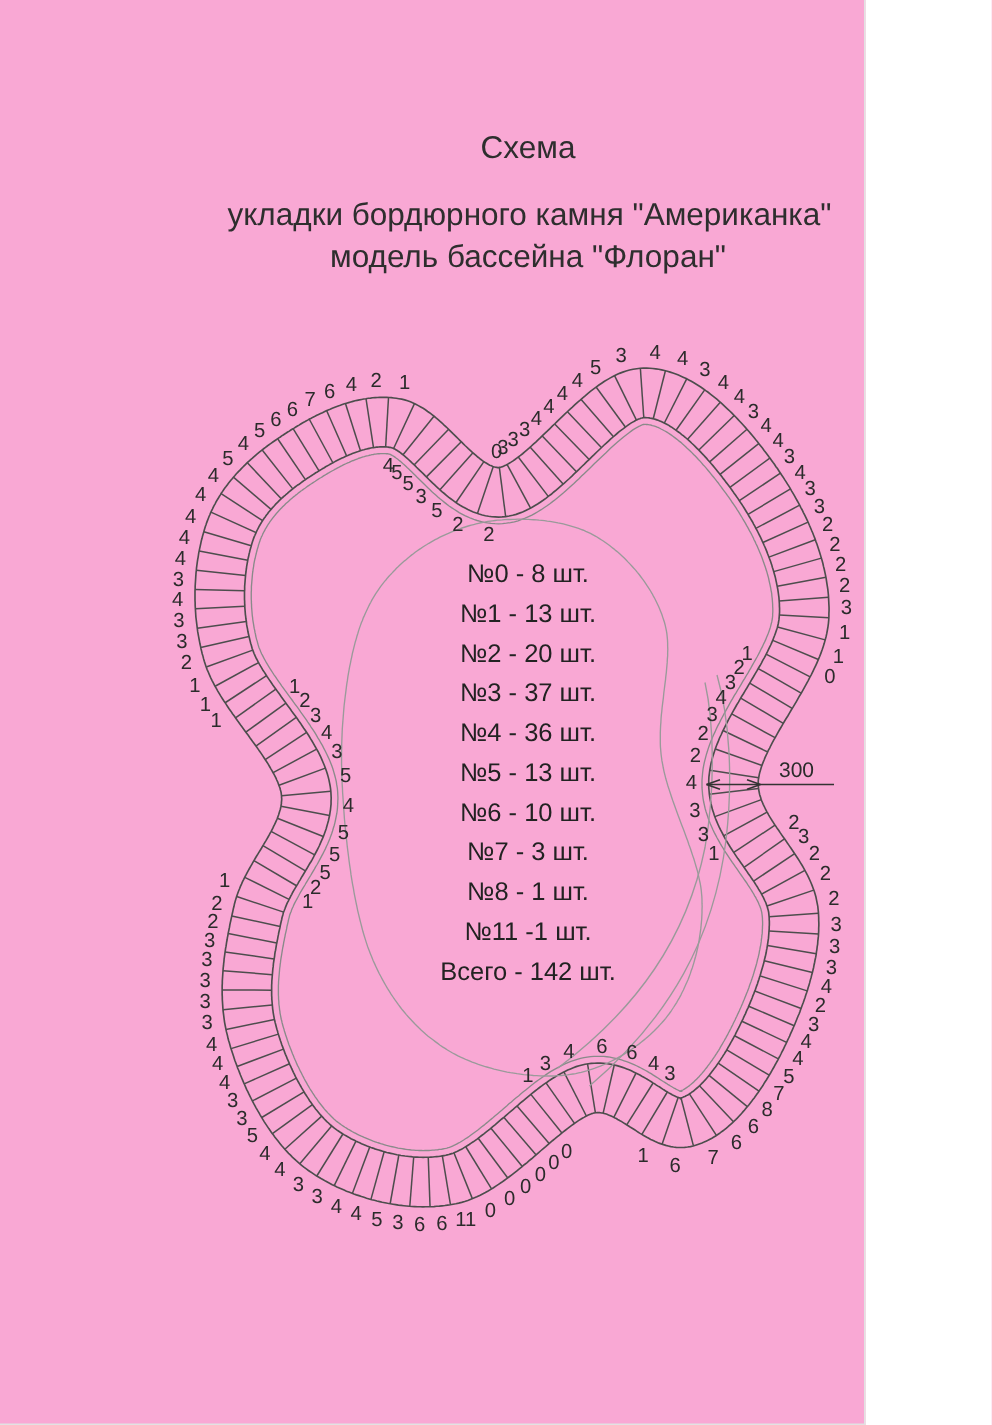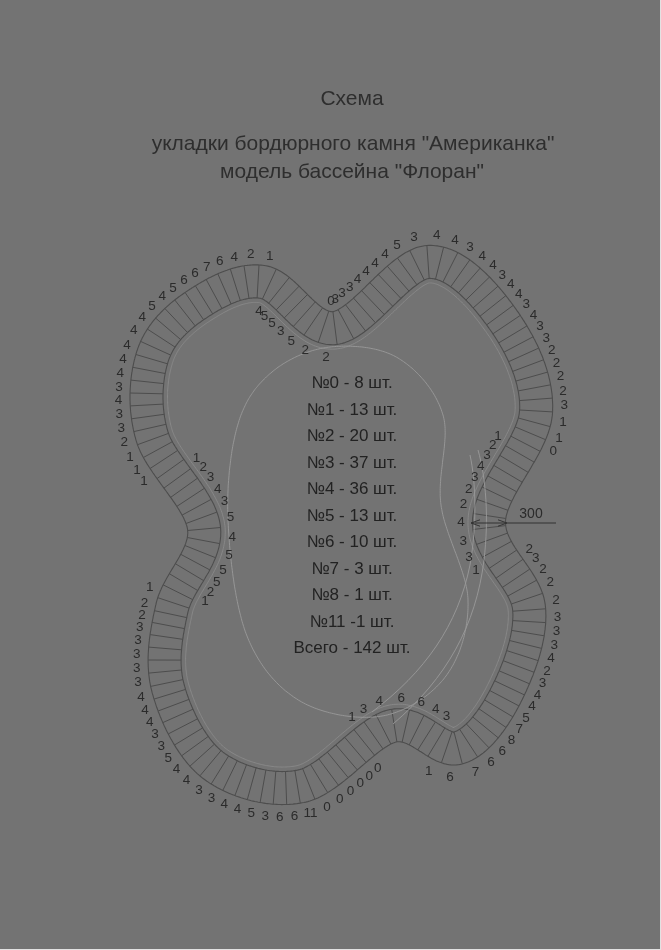--- a/index.html
+++ b/index.html
@@ -1,17 +1,17 @@
 <!DOCTYPE html>
 <html><head>
 <meta charset="utf-8">
 <style>
   html,body{margin:0;padding:0;background:#ffffff;}
   .page{
-    position:relative;width:661px;height:950px;background:#737373;
+    position:relative;width:577px;height:950px;background:#f9a8d4;
     font-family:"Liberation Sans",sans-serif;overflow:hidden;
     border-right:1px solid #e2e2e2;border-bottom:1px solid #e2e2e2;box-sizing:border-box;
   }
   svg{display:block;}
   svg text{font-family:"Liberation Sans",sans-serif;}
   .title-main{font-size:21px;fill:#2e2e2e;text-anchor:middle;}
   .title-sub{font-size:21px;fill:#2e2e2e;text-anchor:middle;}
   .legend-line{font-size:17px;fill:#222222;text-anchor:middle;}
   .stone-num{font-size:13.5px;fill:#2b2b2b;text-anchor:middle;}
   .dim-text{font-size:14px;fill:#2b2b2b;text-anchor:middle;}

